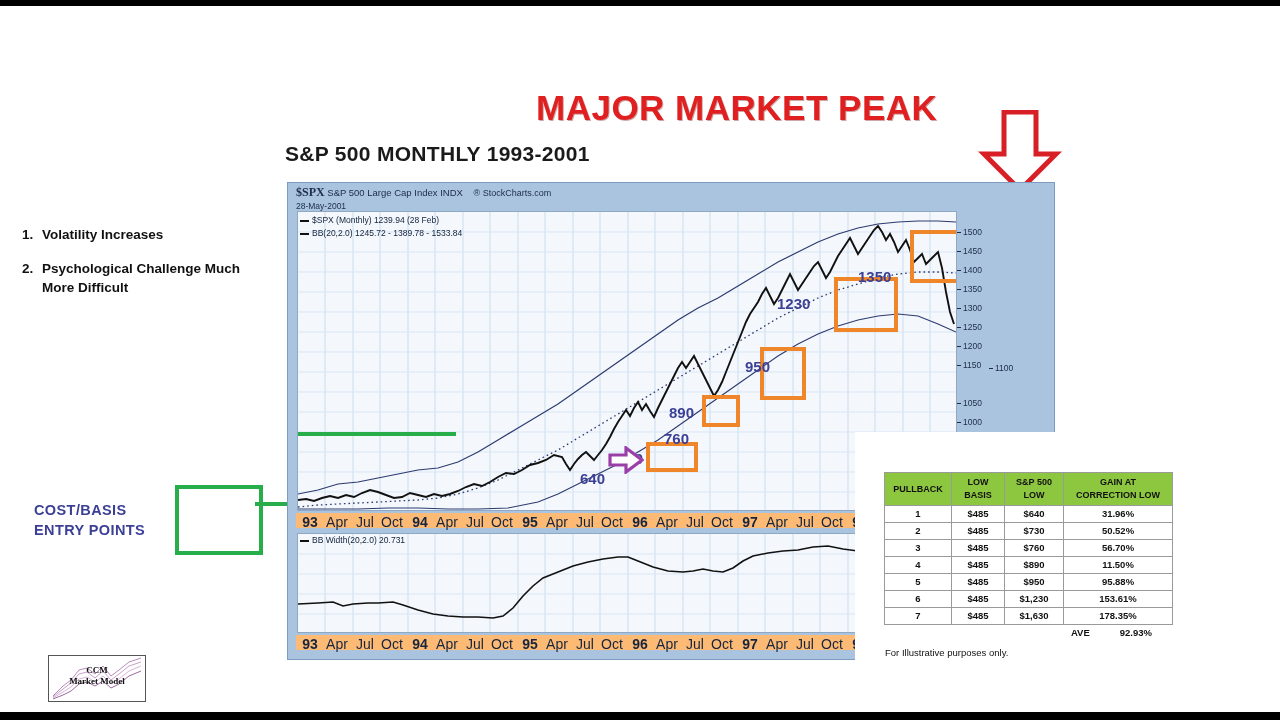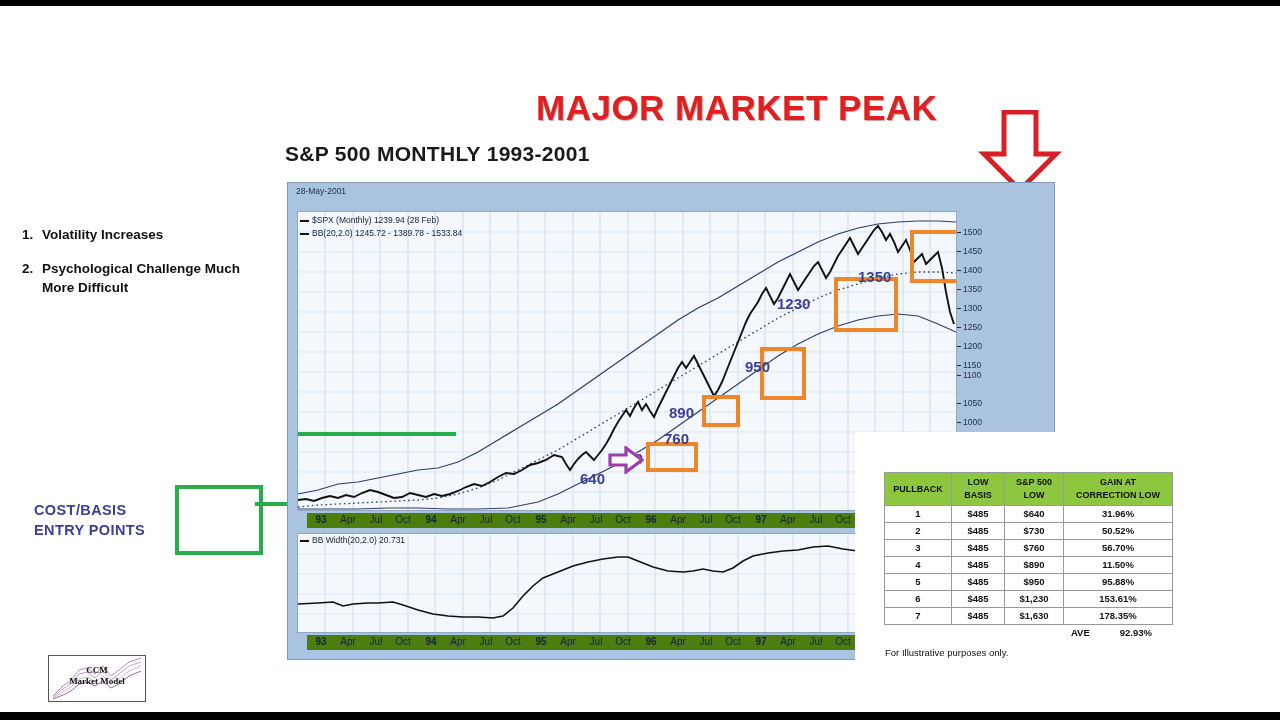--- a/index.html
+++ b/index.html
@@ -171,25 +171,25 @@
     font-size: 8.5px;
     color: #11203a;
     line-height: 1.5;
     white-space: nowrap;
     z-index: 6;
   }
   .legend-box .dash { display:inline-block; width:9px; height:2px; background:#111; vertical-align:middle; margin-right:3px;}
 
   .xaxis-strip {
     position: absolute;
-    left: 19px;
+    left: 8px;
     width: 660px;
     height: 15px;
-    background: #4d7c0f;
-    font-size: 10px;
+    background: #fdba74;
+    font-size: 14px;
     color: #15253f;
   }
   .xaxis-strip span {
     position: absolute;
     top: 1px;
     transform: translateX(-50%);
     white-space: nowrap;
   }
   .xaxis-strip span.yr { font-weight: bold; }
 
@@ -357,20 +357,25 @@
 <div class="cost-basis">
   <div>COST/BASIS</div>
   <div>ENTRY POINTS</div>
 </div>
 <div class="green-box"></div>
 <div class="green-connector"></div>
 
 <div class="chart-frame">
 
   <div class="chart-header">
+    <div class="hdr-line1">
+      <span class="hdr-sym">$SPX</span>
+      <span class="hdr-name">S&amp;P 500 Large Cap Index INDX</span>
+      <span class="hdr-src">® StockCharts.com</span>
+    </div>
     <div class="hdr-date">28-May-2001</div>
   </div>
 
   <div class="price-pane">
     <svg width="658" height="298" viewBox="0 0 658 298" style="position:absolute;left:0;top:0;">
 
       <g stroke="#c9dcee" stroke-width="1">
         <line x1="27" y1="0" x2="27" y2="298"></line>
           <line x1="55" y1="0" x2="55" y2="298"></line>
         <line x1="82" y1="0" x2="82" y2="298"></line>
@@ -481,21 +486,21 @@
 
   <div class="axis-pane">
     <div class="ytick" style="top:16px;">1500</div>
     <div class="ytick" style="top:35px;">1450</div>
     <div class="ytick" style="top:54px;">1400</div>
     <div class="ytick" style="top:73px;">1350</div>
     <div class="ytick" style="top:92px;">1300</div>
     <div class="ytick" style="top:111px;">1250</div>
     <div class="ytick" style="top:130px;">1200</div>
     <div class="ytick" style="top:149px;">1150</div>
-    <div class="ytick" style="top:159px;">1100</div>
+    <div class="ytick" style="top:152px;padding-left:32px;">1100</div>
     <div class="ytick" style="top:187px;">1050</div>
     <div class="ytick" style="top:206px;">1000</div>
     <div class="ytick" style="top:225px;">950</div>
     <div class="ytick" style="top:244px;">900</div>
     <div class="ytick" style="top:263px;">850</div>
     <div class="ytick" style="top:282px;">800</div>
   </div>
 
   <div class="xaxis-strip" style="top:330px;">
     <span class="yr" style="left:14px;">93</span>

